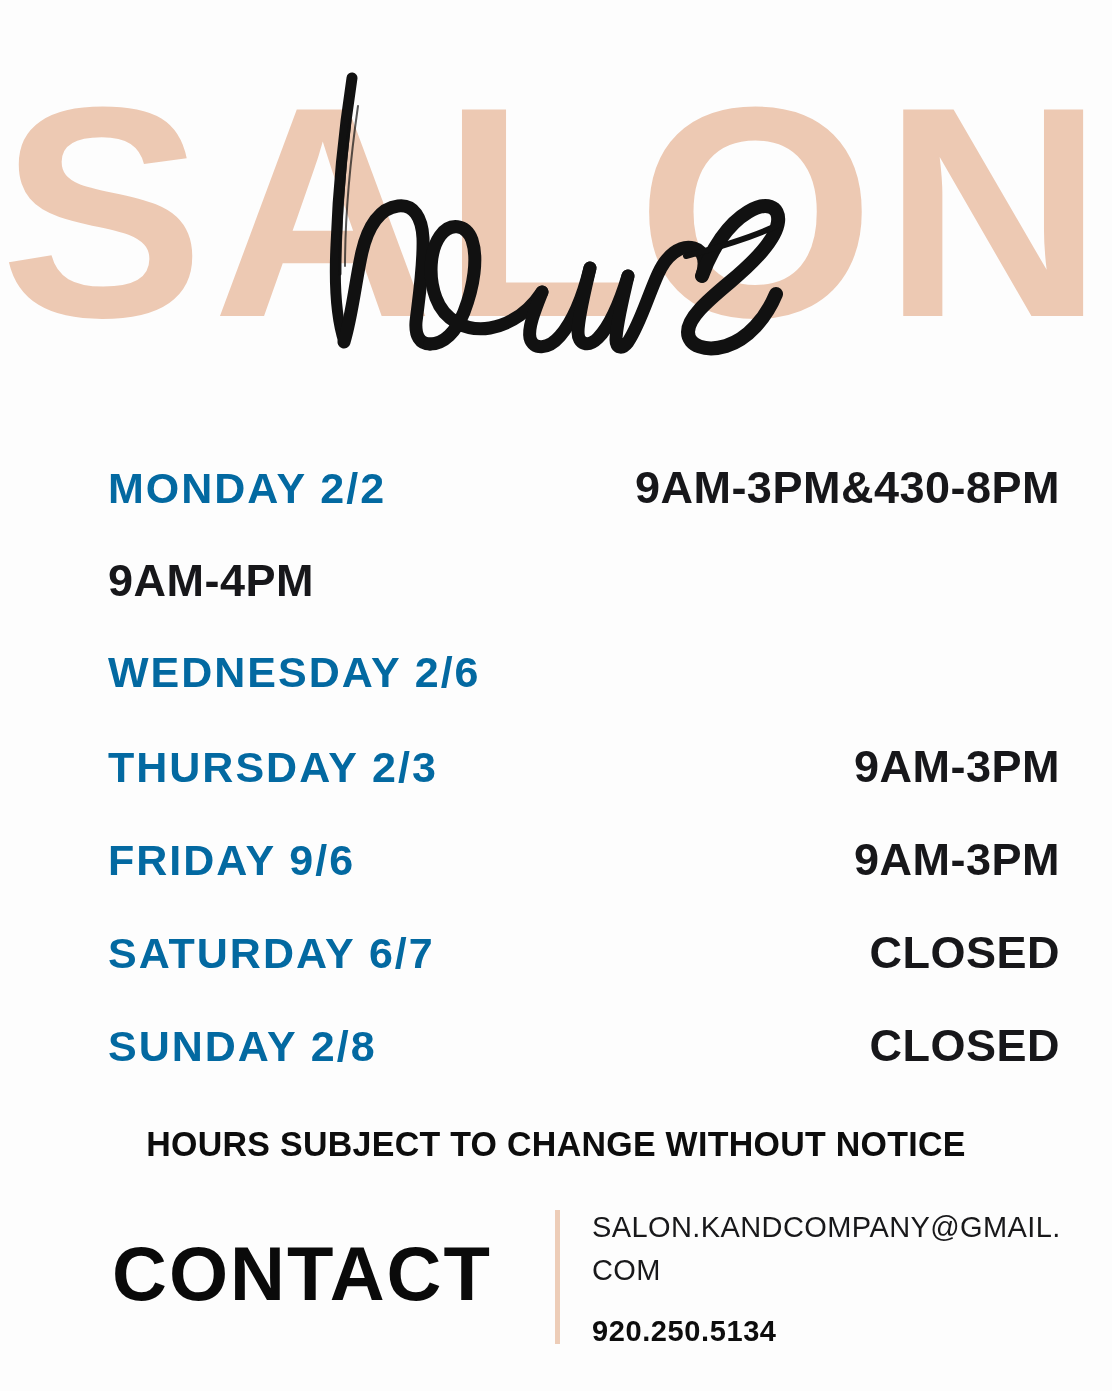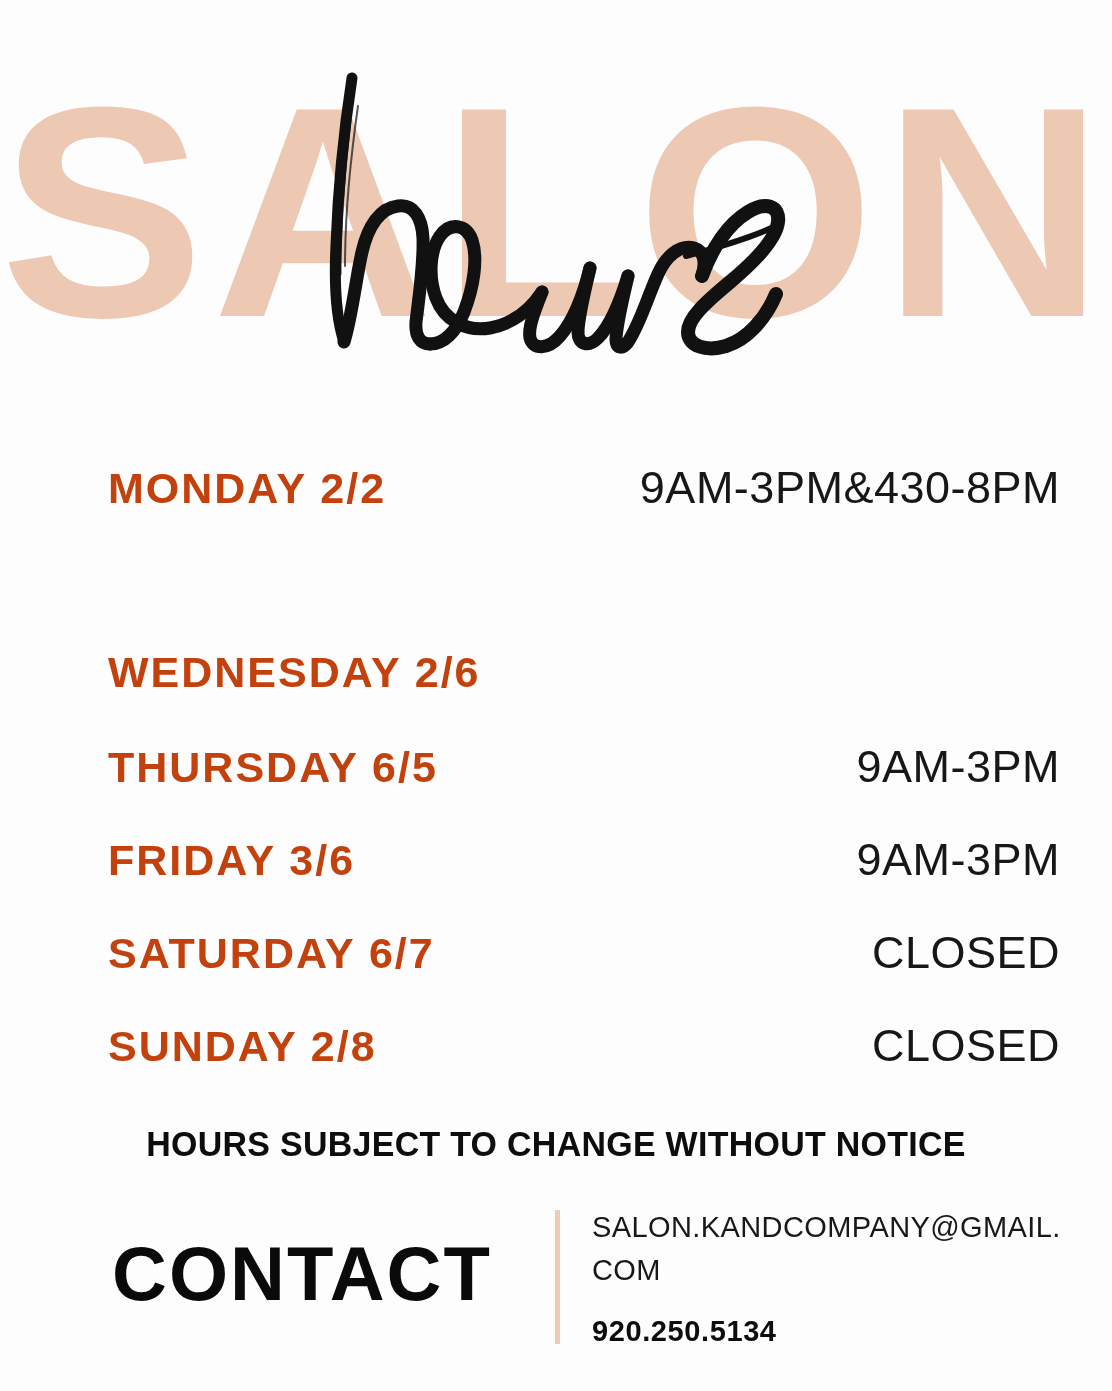--- a/index.html
+++ b/index.html
@@ -67,27 +67,27 @@
     display: flex;
     align-items: baseline;
     justify-content: space-between;
     height: 93px;
   }
   .day-label {
     font-family: "Liberation Sans", sans-serif;
     font-weight: 700;
     font-size: 43px;
     letter-spacing: 2.0px;
-    color: #c2410c;
+    color: #0369a1;
     white-space: nowrap;
     flex: 0 0 auto;
   }
   .time-label {
     font-family: "Liberation Sans", sans-serif;
-    font-weight: 400;
+    font-weight: 700;
     font-size: 45px;
     letter-spacing: 0.5px;
     color: #17171a;
     white-space: nowrap;
     text-align: right;
     flex: 0 0 auto;
   }
 
   
   .disclaimer {
@@ -202,33 +202,34 @@
   </div>
 
   <div class="hours-list">
 
     <div class="hours-row">
       <span class="day-label">MONDAY 2/2</span>
       <span class="time-label">9AM-3PM&amp;430-8PM</span>
     </div>
 
     <div class="hours-row">
+      <span class="time-label">9AM-4PM</span>
     </div>
 
     <div class="hours-row">
       <span class="day-label">WEDNESDAY 2/6</span>
     </div>
 
     <div class="hours-row">
-      <span class="day-label">THURSDAY 6/5</span>
+      <span class="day-label">THURSDAY 2/3</span>
       <span class="time-label">9AM-3PM</span>
     </div>
 
     <div class="hours-row">
-      <span class="day-label">FRIDAY 3/6</span>
+      <span class="day-label">FRIDAY 9/6</span>
       <span class="time-label">9AM-3PM</span>
     </div>
 
     <div class="hours-row">
       <span class="day-label">SATURDAY 6/7</span>
       <span class="time-label">CLOSED</span>
     </div>
 
     <div class="hours-row">
       <span class="day-label">SUNDAY 2/8</span>

